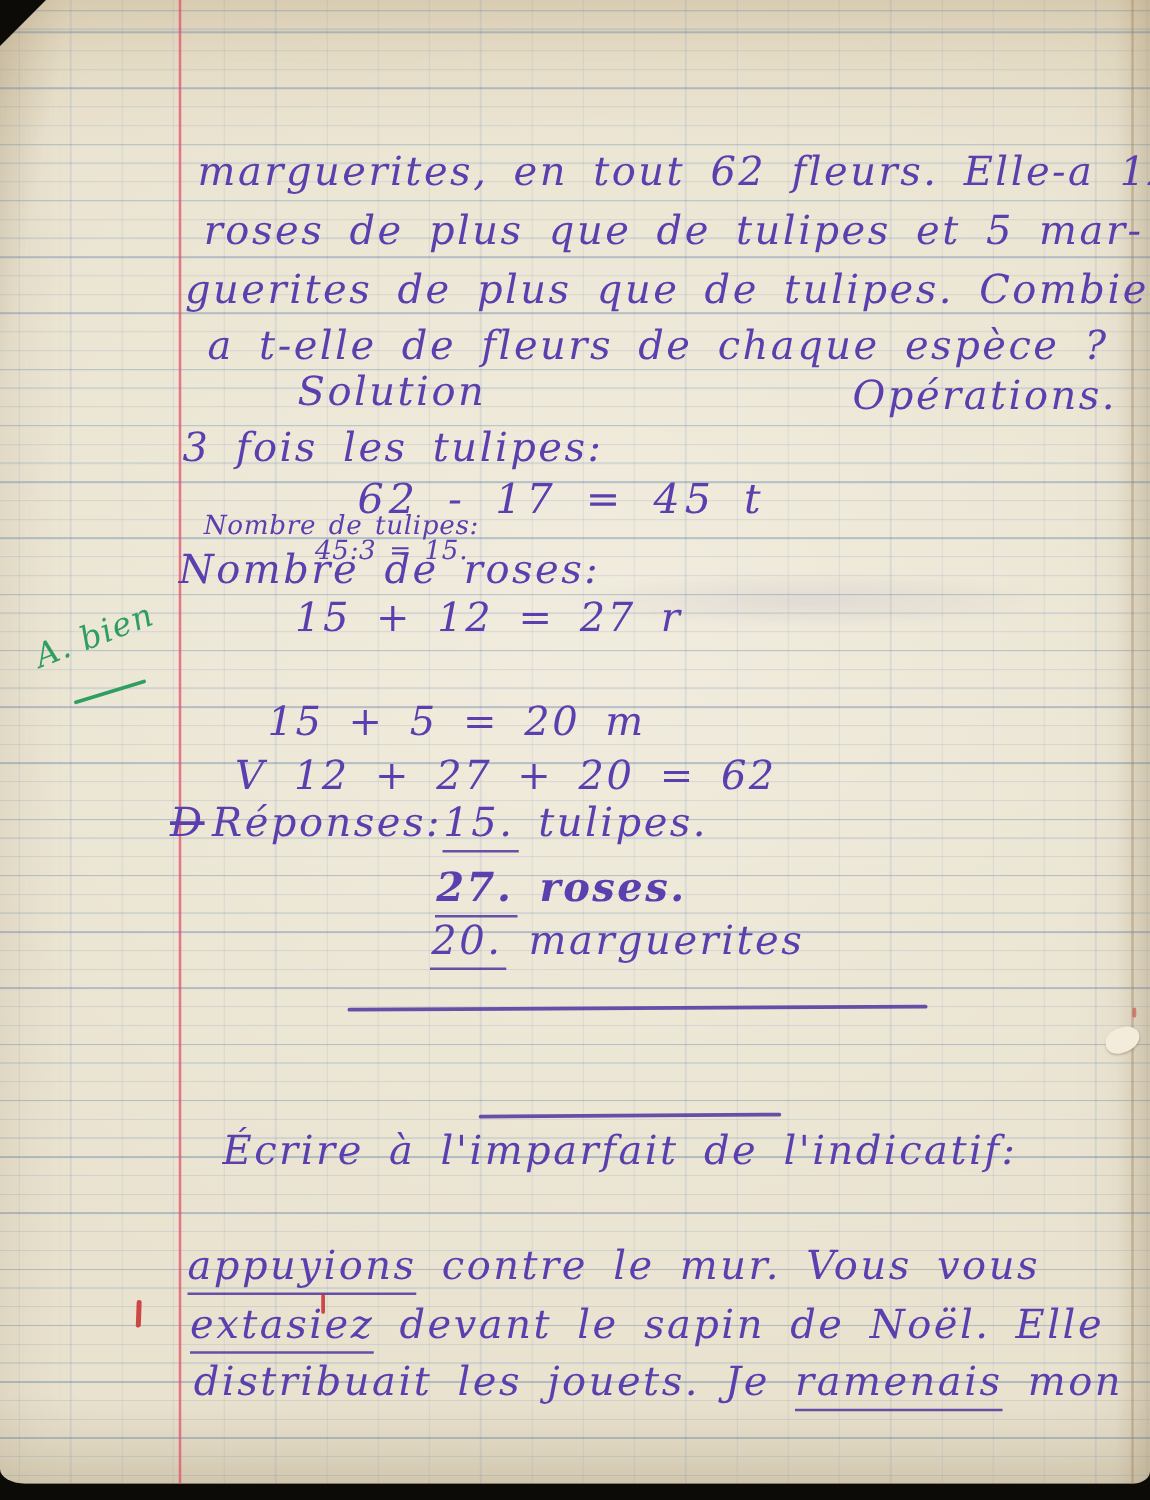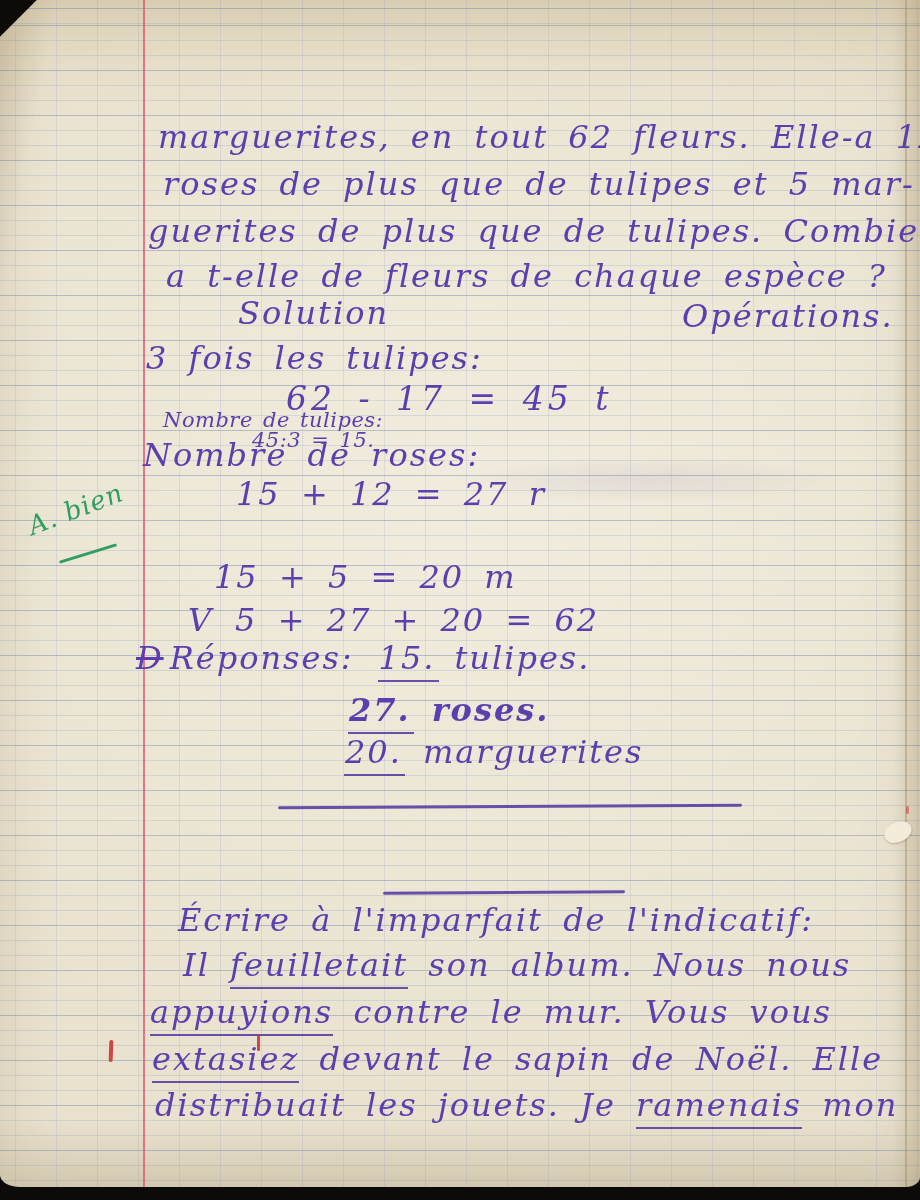--- a/index.html
+++ b/index.html
@@ -144,33 +144,32 @@
   <div class="hw" style="left:238px; top:296px;">Solution</div>
   <div class="hw" style="left:682px; top:299px;">Opérations.</div>
 
   <div class="hw" style="left:146px; top:341px;">3 fois les tulipes:</div>
   <div class="hw eq" style="left:286px; top:381px;">62 - 17 = 45 t</div>
   <div class="hw small" style="left:163px; top:409px;">Nombre de tulipes:</div>
   <div class="hw small" style="left:252px; top:429px;">45:3 = 15.</div>
   <div class="hw" style="left:143px; top:438px;">Nombre de roses:</div>
   <div class="hw" style="left:236px; top:477px;text-align:center;">15 + 12 = 27 r</div>
   <div class="hw" style="left:214px; top:560px;">15 + 5 = 20 m</div>
-  <div class="hw" style="left:188px; top:603px;"><span class="check">V</span><span>5 + 27 + 20 = 62</span></div>
+  <div class="hw" style="left:188px; top:603px;"><span class="check">V</span><span>12 + 27 + 20 = 62</span></div>
 
-  <div class="hw" style="left:136px; top:641px;"><span class="strike">D</span><span>Réponses:</span><span class="nu" style="margin-left:24px;">15.</span><span style="margin-left:16px;">tulipes.</span></div>
+  <div class="hw" style="left:136px; top:641px;"><span class="strike">D</span><span>Réponses:</span><span class="nu" style="">15.</span><span style="margin-left:16px;">tulipes.</span></div>
   <div class="hw" style="left:348px; top:693px;font-weight:bold;"><span class="nu">27.</span><span style="margin-left:18px;">roses.</span></div>
   <div class="hw" style="left:344px; top:735px;"><span class="nu">20.</span><span style="margin-left:18px;">marguerites</span></div>
 
   <div class="ink-line" style="left:278px; top:805px; width:464px; transform:rotate(-0.3deg);"></div>
 
   <div class="ink-line" style="left:383px; top:891px; width:242px; transform:rotate(-0.4deg);"></div>
 
   <div class="hw" style="left:178px; top:903px;">Écrire à l'imparfait de l'indicatif:</div>
 
-  <div class="hw" style="left:183px; top:948px;"><span>Il </span><span class="u">feuilletait</span><span> son album. Nous nous</span></div>
 
   <div class="hw" style="left:150px; top:995px;"><span class="u">appuyions</span><span> contre le mur. Vous vous</span></div>
 
   <div class="hw" style="left:152px; top:1042px;"><span class="u">extasiez</span><span> devant le sapin de Noël. Elle</span></div>
 
   <div class="hw" style="left:155px; top:1088px;text-align:center;"><span>distribuait les jouets. Je </span><span class="u">ramenais</span><span> mon</span></div>
 
   <div class="green-note">A. bien</div>
   <div class="green-stroke"></div>
 

